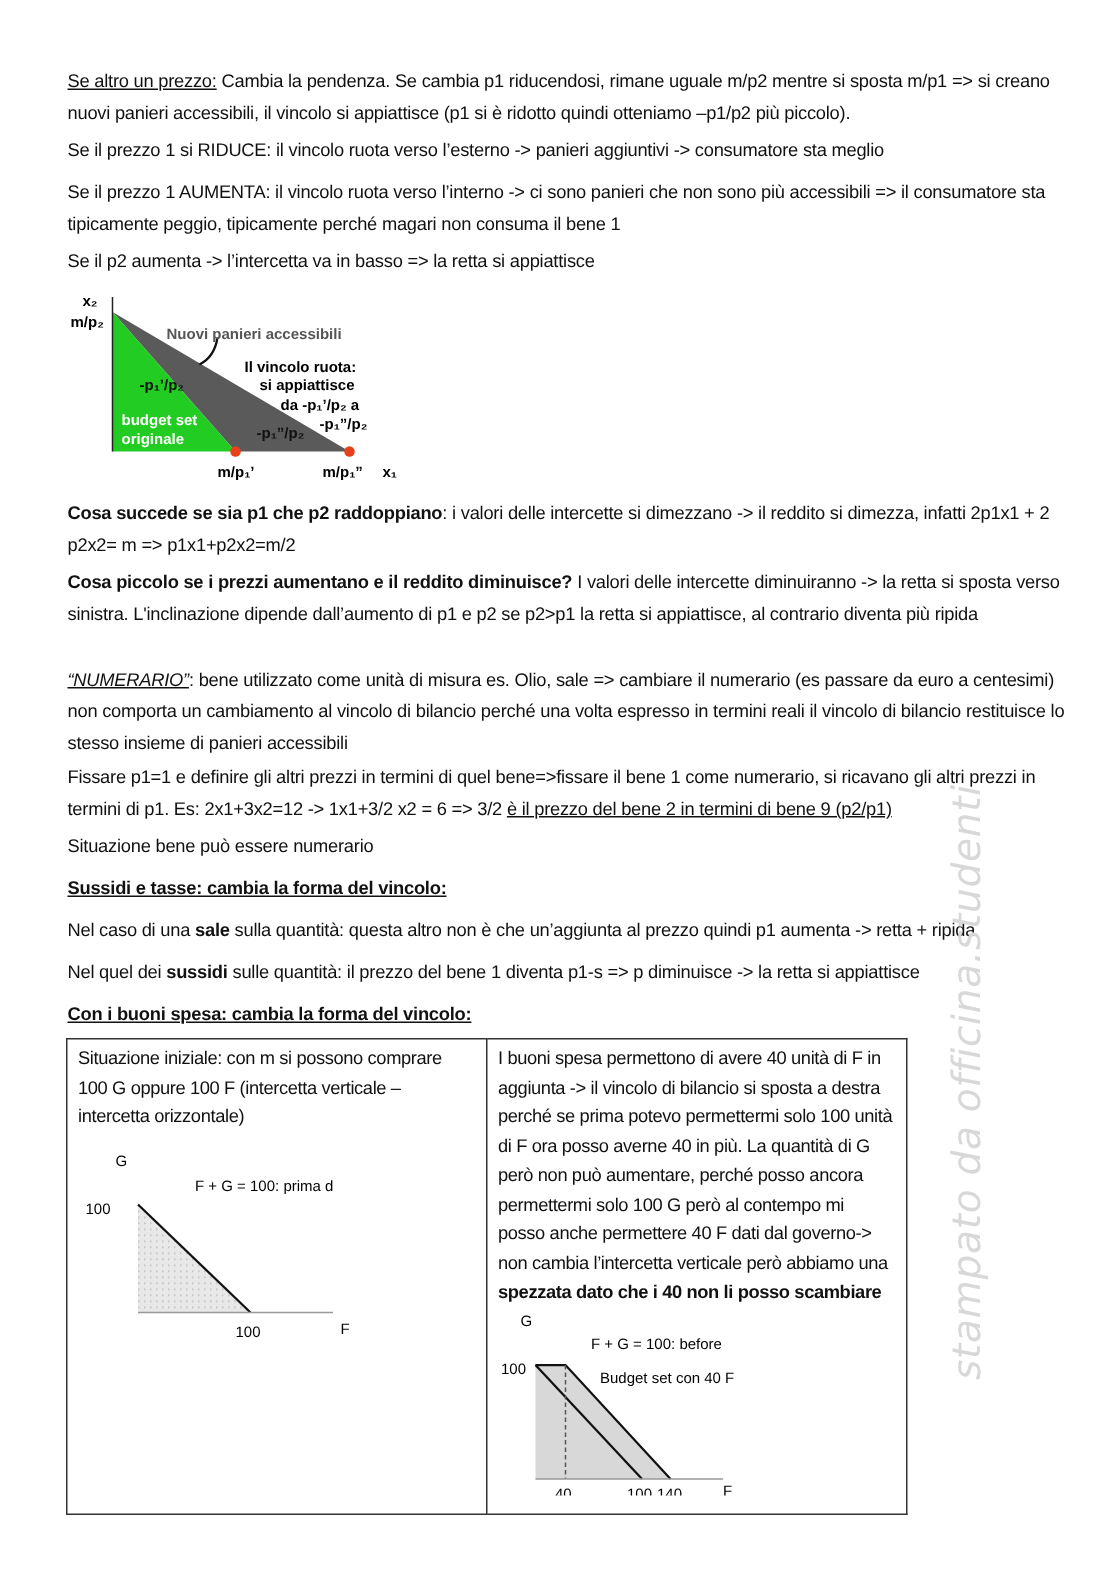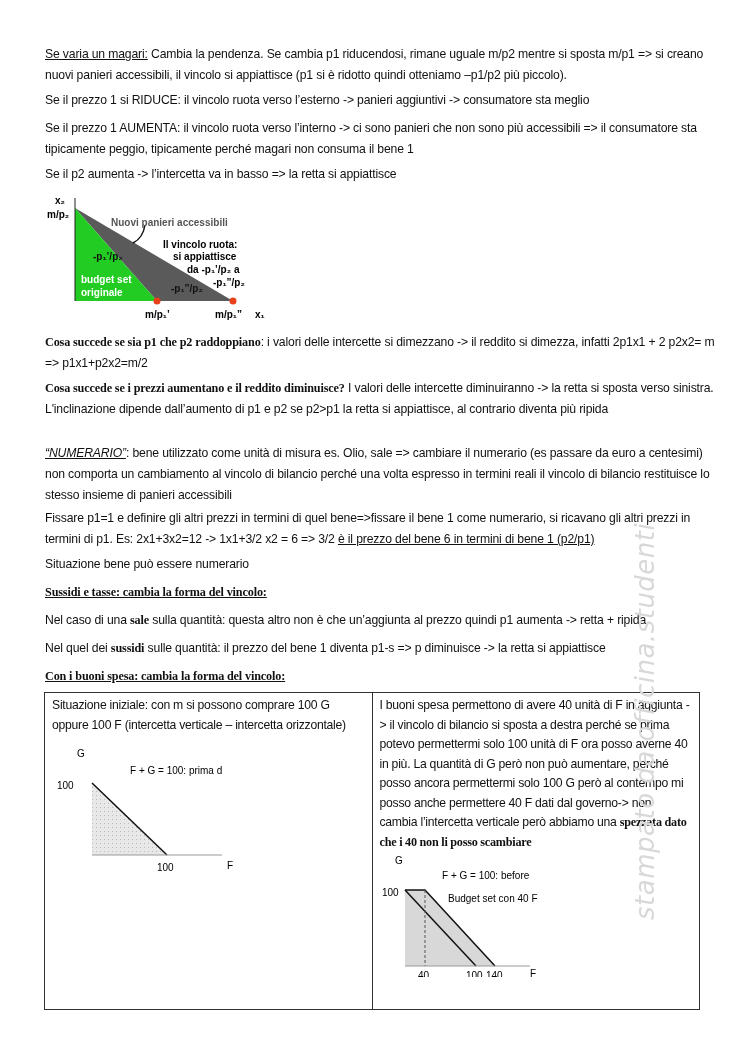--- a/index.html
+++ b/index.html
@@ -3,40 +3,40 @@
 <meta charset="utf-8">
 <style>
   html, body { margin: 0; padding: 0; background: #ffffff; }
   body { width: 744px; height: 1052px; position: relative; overflow: hidden;
          font-family: "Liberation Sans Narrow", "Liberation Sans", sans-serif; color: #111; }
   .page { position: absolute; left: 45px; top: 44px; width: 680px; }
   p { margin: 0; font-size: 12.2px; line-height: 21px; letter-spacing: -0.15px; }
   .para { position: absolute; left: 0; width: 676px; }
   .u { text-decoration: underline; }
   .i { font-style: italic; text-align: center; }
-  .b { font-weight: bold; font-family: Liberation Serif, serif; }
+  .b { font-weight: bold; }
   .fig1 { position: absolute; left: 0; top: 144px; width: 230px; height: 135px; }
   .fig svg text { font-family: "Liberation Sans", sans-serif; font-weight: bold; }
-  table.buoni { position: absolute; left: -1px; top: 621px; width: 656px;
+  table.buoni { position: absolute; left: -1px; top: 621px; width: 561px;
      border-collapse: collapse; }
   table.buoni td { border: 1.5px solid #333; vertical-align: top; padding: 3px 7px; width: 50%; }
   table.buoni td p { font-size: 12.2px; line-height: 19.5px; font-family: "Liberation Sans", sans-serif; letter-spacing: -0.25px; }
   .fig2 { display: block; width: 200px; height: 140px; margin-top: 4px; }
   .fig3 { display: block; width: 200px; height: 125px; margin-top: 0px; }
   .watermark { position: absolute; left: 630px; top: 920px; transform-origin: 0 0;
      transform: rotate(-90deg); font-family: "DejaVu Sans", sans-serif; font-style: italic;
      font-size: 26px; color: #d8d8d8; white-space: nowrap; letter-spacing: 0.5px; }
 </style>
 </head>
 <body>
 
 <div class="page">
 
   <div class="para" style="top:0">
-    <p><span class="u">Se varia un magari:</span><span> Cambia la pendenza.  Se cambia p1 riducendosi,  rimane uguale m/p2 mentre si sposta m/p1 =&gt; si creano nuovi panieri accessibili, il vincolo si appiattisce (p1 si è ridotto quindi otteniamo –p1/p2 più piccolo).</span></p>
+    <p><span class="u">Se altro un prezzo:</span><span> Cambia la pendenza.  Se cambia p1 riducendosi,  rimane uguale m/p2 mentre si sposta m/p1 =&gt; si creano nuovi panieri accessibili, il vincolo si appiattisce (p1 si è ridotto quindi otteniamo –p1/p2 più piccolo).</span></p>
   </div>
 
   <div class="para" style="top:46px">
     <p>Se il prezzo 1 si RIDUCE: il vincolo ruota verso l’esterno -&gt; panieri aggiuntivi -&gt; consumatore sta meglio</p>
   </div>
 
   <div class="para" style="top:74px">
     <p>Se il prezzo 1 AUMENTA: il vincolo ruota verso l’interno -&gt; ci sono panieri che non sono più accessibili =&gt; il consumatore sta tipicamente peggio, tipicamente perché magari non consuma il bene 1</p>
   </div>
 
@@ -67,29 +67,29 @@
       <text x="170" y="130" font-size="10">m/p₁”</text>
       <text x="210" y="130" font-size="10">x₁</text>
     </svg>
   </div>
 
   <div class="para" style="top:288px">
     <p><span class="b">Cosa succede se sia p1 che p2 raddoppiano</span><span>: i valori delle intercette si dimezzano -&gt; il reddito si dimezza, infatti 2p1x1 + 2 p2x2= m =&gt; p1x1+p2x2=m/2</span></p>
   </div>
 
   <div class="para" style="top:334px">
-    <p><span class="b">Cosa succede se i prezzi aumentano e il reddito diminuisce?</span><span> I valori delle intercette diminuiranno  -&gt; la retta si sposta verso sinistra. L'inclinazione dipende dall’aumento di p1 e p2 se p2&gt;p1 la retta si appiattisce, al contrario diventa più ripida</span></p>
+    <p><span class="b">Cosa piccolo se i prezzi aumentano e il reddito diminuisce?</span><span> I valori delle intercette diminuiranno  -&gt; la retta si sposta verso sinistra. L'inclinazione dipende dall’aumento di p1 e p2 se p2&gt;p1 la retta si appiattisce, al contrario diventa più ripida</span></p>
   </div>
 
   <div class="para" style="top:399px">
     <p><span class="u i">“NUMERARIO”</span><span>: bene utilizzato come unità di misura es. Olio, sale =&gt; cambiare il numerario (es passare da euro a centesimi) non comporta un cambiamento al vincolo di bilancio perché una volta espresso in termini reali il vincolo di bilancio restituisce lo stesso insieme di panieri accessibili</span></p>
   </div>
 
   <div class="para" style="top:464px">
-    <p><span>Fissare p1=1 e definire gli altri prezzi in termini di quel bene=&gt;fissare il bene 1 come numerario, si ricavano gli altri prezzi in termini di p1. Es: 2x1+3x2=12 -&gt; 1x1+3/2 x2 = 6 =&gt; 3/2 </span><span class="u">è il prezzo del bene 6 in termini di bene 1 (p2/p1)</span></p>
+    <p><span>Fissare p1=1 e definire gli altri prezzi in termini di quel bene=&gt;fissare il bene 1 come numerario, si ricavano gli altri prezzi in termini di p1. Es: 2x1+3x2=12 -&gt; 1x1+3/2 x2 = 6 =&gt; 3/2 </span><span class="u">è il prezzo del bene 2 in termini di bene 9 (p2/p1)</span></p>
   </div>
 
   <div class="para" style="top:510px">
     <p>Situazione bene può essere numerario</p>
   </div>
 
   <div class="para" style="top:538px">
     <p class="b u">Sussidi e tasse: cambia la forma del vincolo:</p>
   </div>
 

